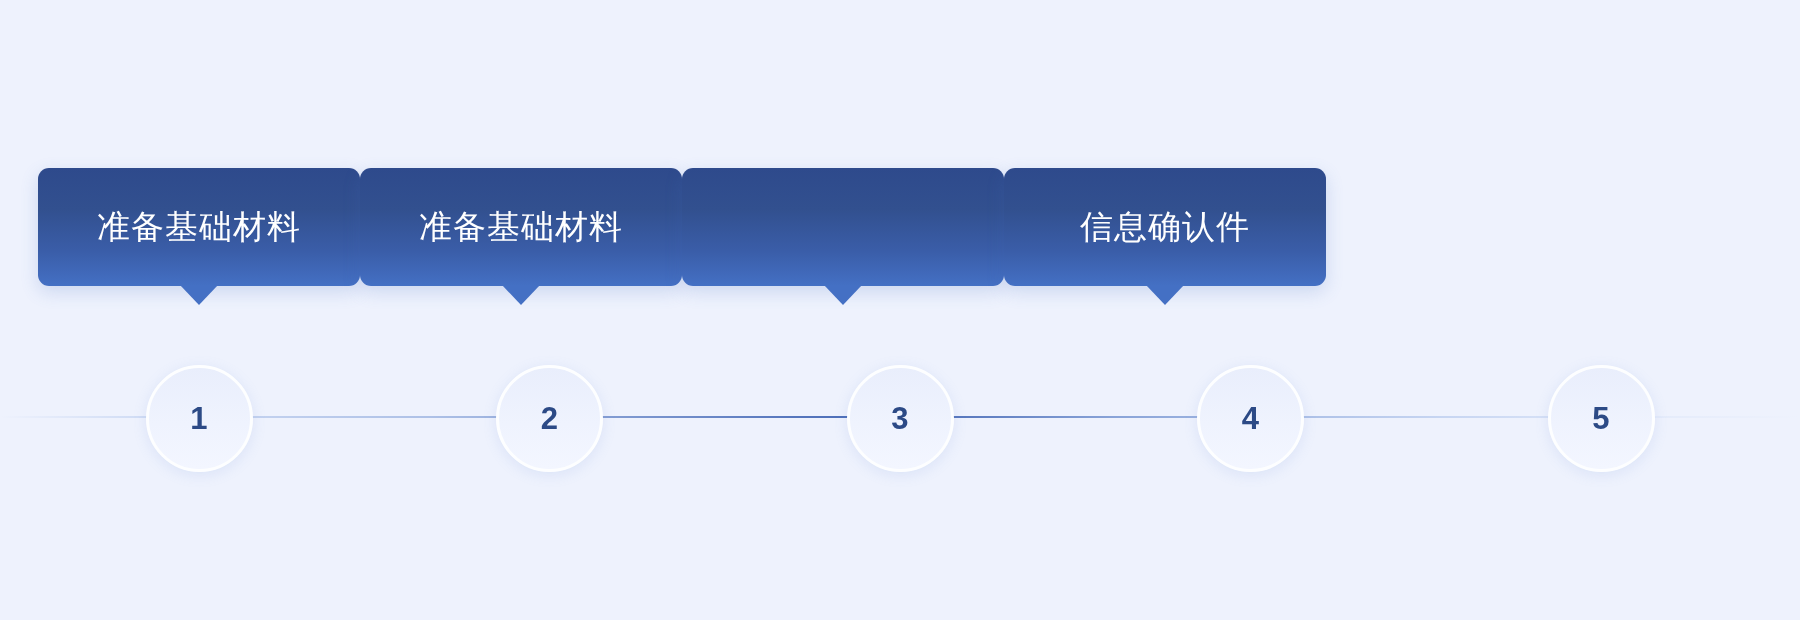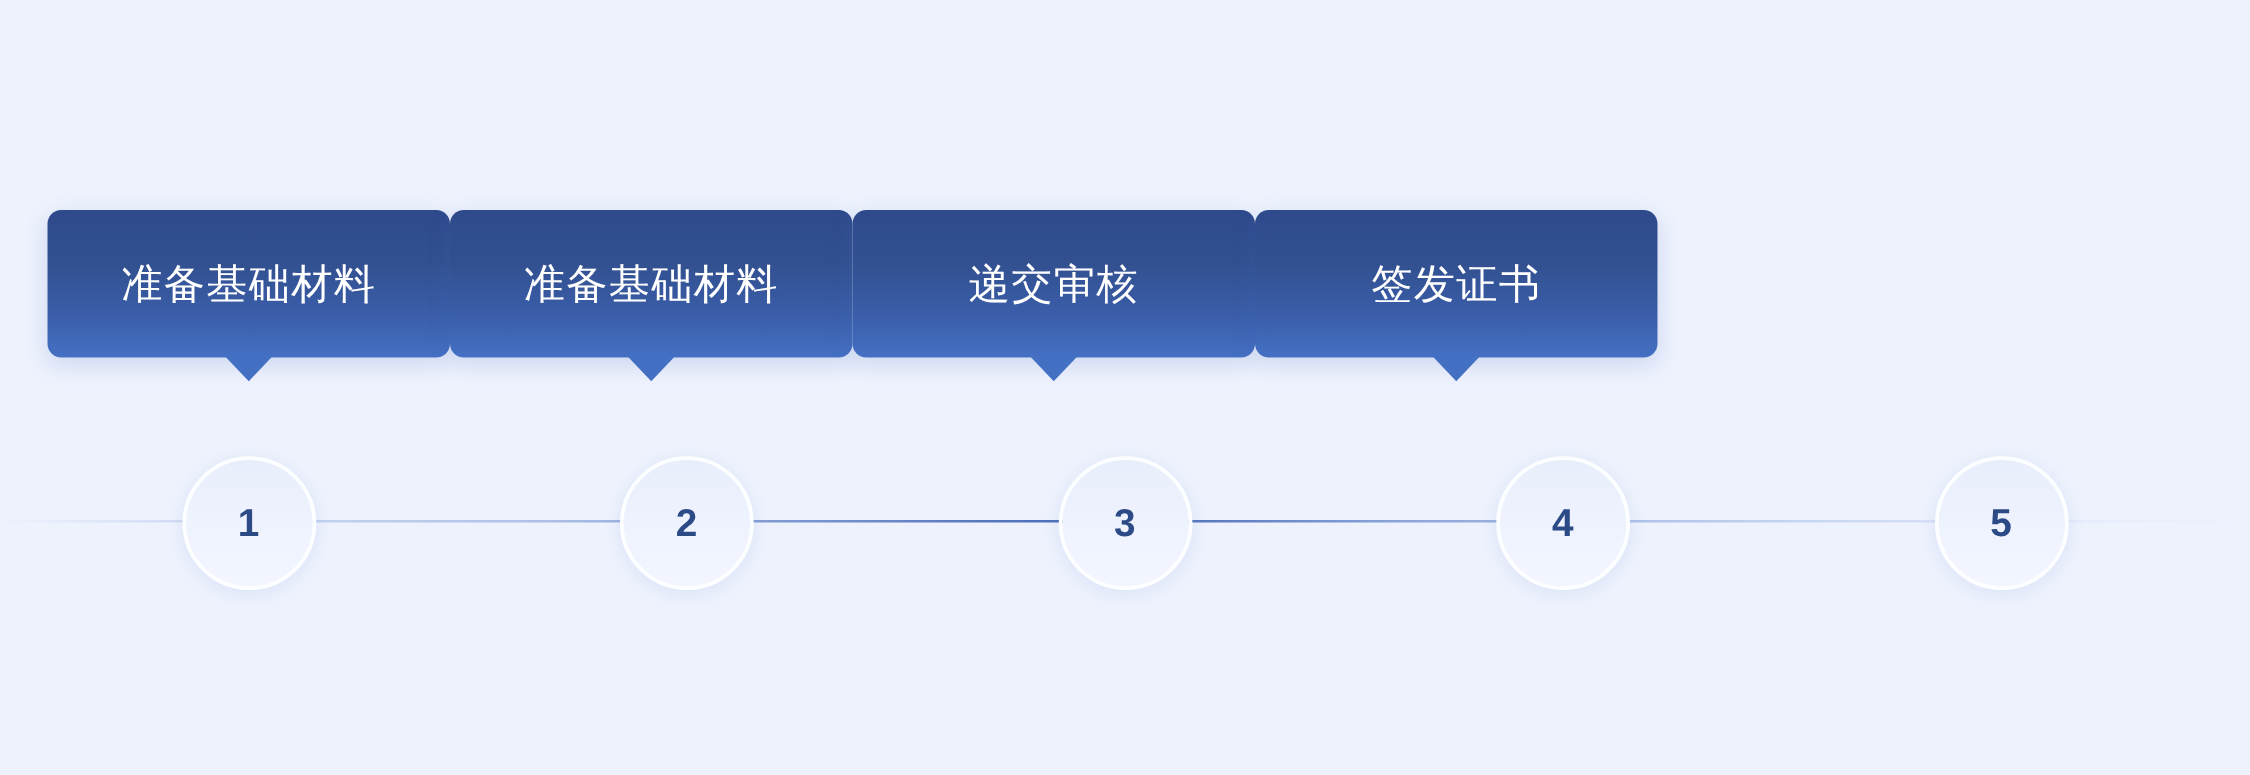--- a/index.html
+++ b/index.html
@@ -141,26 +141,25 @@
       <span class="tail"></span>
     </div>
 
 
     <div class="step-card">
       <span class="card-label">准备基础材料</span>
       <span class="tail"></span>
     </div>
 
     <div class="step-card">
-      <span class="card-label">递交审核</span>
       <span class="tail"></span>
     </div>
 
     <div class="step-card">
-      <span class="card-label">签发证书</span>
+      <span class="card-label">信息确认件</span>
       <span class="tail"></span>
     </div>
 
   </div>
 
   <div class="connector-line"></div>
 
   <div class="circles-row">
 
     <div class="circle-slot">

